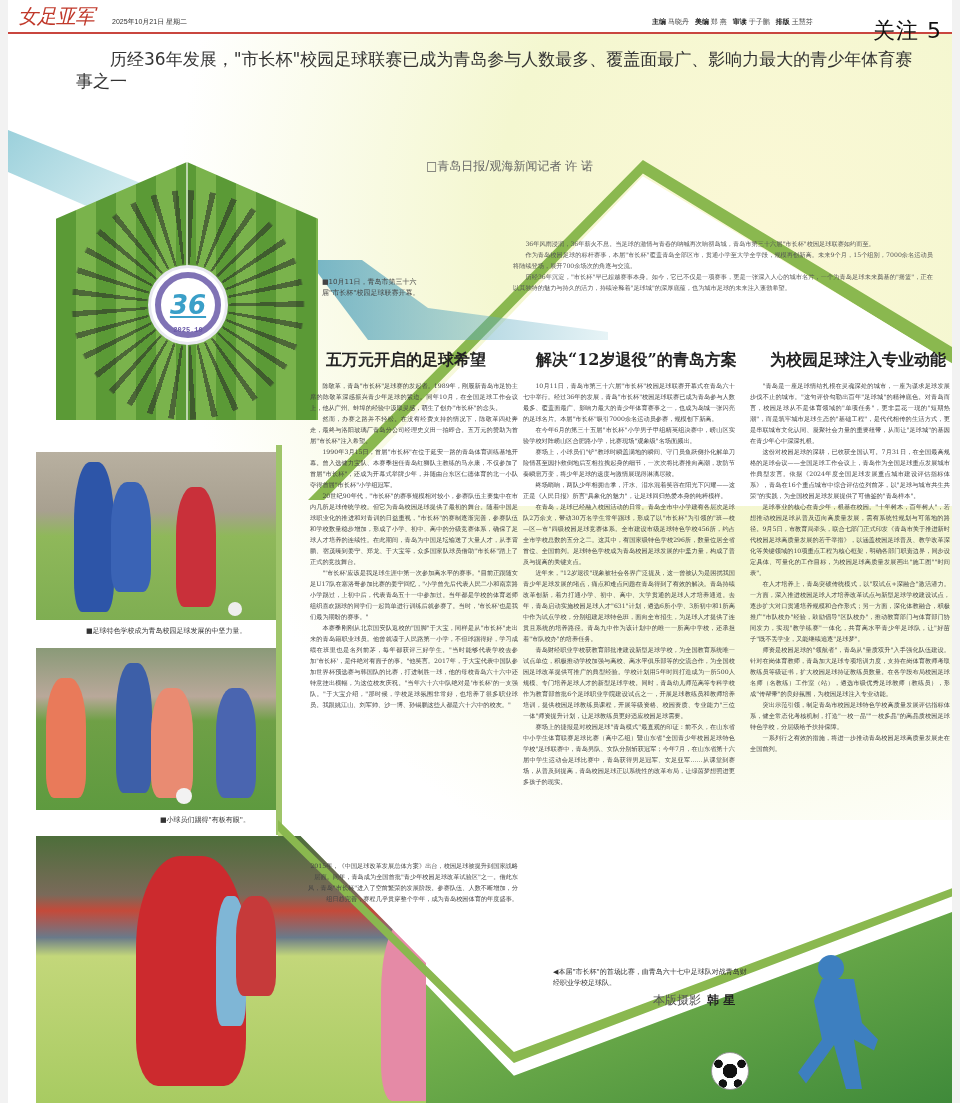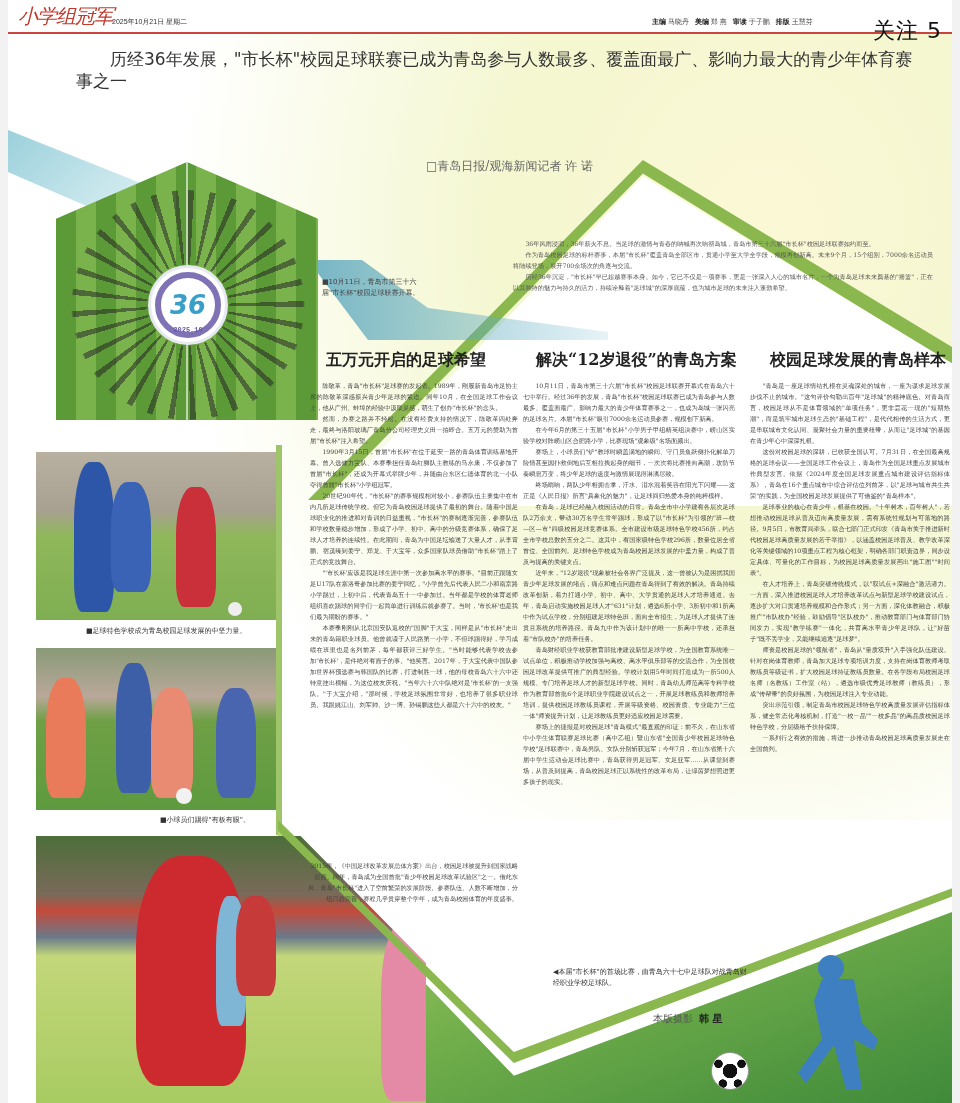--- a/index.html
+++ b/index.html
@@ -42,21 +42,21 @@
   
   .hex { position:absolute; left:48px; top:162px; width:262px; height:258px;
     background: repeating-linear-gradient(90deg, #5b9a36 0, #5b9a36 20px, #7ab34c 20px, #7ab34c 40px);
     clip-path: polygon(50% 0, 100% 22%, 100% 100%, 0 100%, 0 22%); }
   .hex-line { position:absolute; left:178px; top:162px; width:2px; height:258px; background:rgba(255,255,255,0.6); }
   .hex-people { position:absolute; left:60px; top:190px; width:240px; height:230px; border-radius:50%;
     background: repeating-conic-gradient(from 0deg, rgba(40,40,40,0.55) 0deg 3deg, rgba(0,0,0,0) 3deg 11deg);
     -webkit-mask: radial-gradient(circle, transparent 40px, #000 42px, #000 115px, transparent 117px);
     mask: radial-gradient(circle, transparent 40px, #000 42px, #000 115px, transparent 117px); }
   .emblem { position:absolute; left:140px; top:265px; width:80px; height:80px; border-radius:50%; background:#fff; border:3px solid #e8e8f0; display:flex; align-items:center; justify-content:center; }
-  .emblem .num { font-family:"DejaVu Sans", sans-serif; font-weight:bold; font-size:26px; color:#3a9fc8; font-style:italic; }
+  .emblem .num { font-family:"DejaVu Sans", sans-serif; font-weight:bold; font-size:26px; color:#3a9fc8; font-style:italic;text-decoration:underline; }
   .emblem .yr { position:absolute; bottom:8px; font-size:7px; color:#6a5aa8; font-weight:bold; font-family:Liberation Mono, monospace; }
   .emblem .ring { position:absolute; inset:4px; border-radius:50%; border:6px solid #6a5aa8; opacity:0.85; }
   .cap1 { position:absolute; left:314px; top:277px; width:100px; font-size:7px; line-height:11px; color:#444; font-family:"DejaVu Sans", sans-serif; }
 
   
   .photo { position:absolute; overflow:hidden; }
   .photo1 { left:28px; top:452px; width:240px; height:168px;
     background: linear-gradient(180deg, #b8b0a0 0%, #a8a090 35%, #8fb85a 50%, #7fae52 100%); }
   .photo2 { left:28px; top:648px; width:240px; height:162px;
     background: linear-gradient(180deg, #8a9a78 0%, #b9a89a 30%, #6fa046 45%, #5e9a3f 100%); }
@@ -78,42 +78,42 @@
   .kicker { position:absolute; left:780px; top:955px; width:110px; height:140px; }
   .kicker .head { position:absolute; left:30px; top:0; width:26px; height:26px; border-radius:50%; background:#3d7fc0; }
   .kicker .body { position:absolute; left:10px; top:24px; width:80px; height:110px; background:#3d7fc0;
     clip-path: polygon(30% 0, 70% 0, 80% 40%, 100% 55%, 95% 65%, 70% 55%, 80% 100%, 60% 100%, 45% 60%, 10% 95%, 0 85%, 30% 55%, 20% 20%); }
   .ball { position:absolute; left:703px; top:1052px; width:38px; height:38px; border-radius:50%;
     background: radial-gradient(circle at 50% 50%, #111 0 7px, #fff 7.5px 100%); border:1px solid #999; }
   .ball::after { content:""; position:absolute; inset:0; border-radius:50%;
     background: radial-gradient(circle at 18% 30%, #111 0 4px, transparent 4.5px), radial-gradient(circle at 82% 30%, #111 0 4px, transparent 4.5px), radial-gradient(circle at 30% 85%, #111 0 4px, transparent 4.5px), radial-gradient(circle at 72% 85%, #111 0 4px, transparent 4.5px); }
 
   .photo-cap { position:absolute; left:545px; top:967px; width:200px; font-size:7px; line-height:11px; color:#333; font-family:"DejaVu Sans", sans-serif; }
-  .photo-credit { position:absolute; left:645px; top:992px; font-size:10px; color:#555;margin-top:20px; }
+  .photo-credit { position:absolute; left:645px; top:992px; font-size:12px; color:#555; }
   .photo-credit b { color:#222; margin-left:6px; }
 
   
   .col-title { position:absolute; top:350px; font-family:"DejaVu Serif", serif; font-weight:bold; font-size:16px; color:#222; }
   .col { position:absolute; font-size:6.2px; line-height:11px; color:#444; text-align:justify; }
   .col p { text-indent:2em; }
   .col1 { left:302px; top:380px; width:208px; }
   .col2 { left:515px; top:380px; width:212px; }
   .col3 { left:742px; top:380px; width:200px; }
   .col1-tail { position:absolute; left:300px; top:860px; width:210px; font-size:6.2px; line-height:11px; color:#444; text-align:right; }
 </style>
 </head>
 <body>
 
 <div class="page">
 
   <div class="rays"></div>
   <div class="teal-band"></div>
 
   <div class="masthead">
-    <div class="logo">小学组冠军</div>
+    <div class="logo">女足亚军</div>
     <div class="date">2025年10月21日  星期二</div>
     <div class="credits">
       <b>主编</b> <span>马晓丹</span>
       <b>美编</b> <span>郑 燕</span>
       <b>审读</b> <span>于子鹏</span>
       <b>排版</b> <span>王慧芬</span>
     </div>
     <div class="section">关注 5</div>
   </div>
 
@@ -134,21 +134,21 @@
   <div class="hex-people"></div>
   <div class="emblem">
     <div class="ring"></div>
     <span class="num">36</span>
     <span class="yr">2025.10</span>
   </div>
   <div class="cap1">■10月11日，青岛市第三十六届"市长杯"校园足球联赛开幕。</div>
 
   <div class="col-title" style="left:318px;">五万元开启的足球希望</div>
   <div class="col-title" style="left:528px;">解决“12岁退役”的青岛方案</div>
-  <div class="col-title" style="left:762px;">校园足球发展的青岛样本</div>
+  <div class="col-title" style="left:762px;">为校园足球注入专业动能</div>
 
   <div class="col col1">
     <p>陈敬革，青岛"市长杯"足球赛的发起者。1989年，刚履新青岛市足协主席的陈敬革深感振兴青少年足球的紧迫。同年10月，在全国足球工作会议上，他从广州、蚌埠的经验中汲取灵感，萌生了创办"市长杯"的念头。</p>
     <p>然而，办赛之路并不轻松。在没有经费支持的情况下，陈敬革四处奔走，最终与洛阳玻璃厂青岛分公司经理史义田一拍即合。五万元的赞助为首届"市长杯"注入希望。</p>
     <p>1990年3月15日，首届"市长杯"在位于延安一路的青岛体育训练基地开幕。曾入选健力宝队、本赛季担任青岛红狮队主教练的马永康，不仅参加了首届"市长杯"，还成为开幕式举牌少年，并随由台东区仁德体育的北一小队夺得首届"市长杯"小学组冠军。</p>
     <p>20世纪90年代，"市长杯"的赛事规模相对较小，参赛队伍主要集中在市内几所足球传统学校。但它为青岛校园足球提供了最初的舞台。随着中国足球职业化的推进和对青训的日益重视，"市长杯"的赛制逐渐完善，参赛队伍和学校数量稳步增加，形成了小学、初中、高中的分级竞赛体系，确保了足球人才培养的连续性。在此期间，青岛为中国足坛输送了大量人才，从李霄鹏、宿茂臻到姜宁、郑龙、于大宝等，众多国家队球员借助"市长杯"踏上了正式的竞技舞台。</p>
     <p>"'市长杯'应该是我足球生涯中第一次参加高水平的赛事。"目前正跟随女足U17队在塞洛哥参加比赛的姜宁回忆，"小学曾先后代表人民二小和南京路小学踢过，上初中后，代表青岛五十一中参加过。当年都是学校的体育老师组织喜欢踢球的同学们一起简单进行训练后就参赛了。当时，'市长杯'也是我们最为期盼的赛事。"</p>
     <p>本赛季刚刚从北京国安队返校的"国脚"于大宝，同样是从"市长杯"走出来的青岛籍职业球员。他曾就读于人民路第一小学，不但球踢得好，学习成绩在班里也是名列前茅，每年都获评三好学生。"当时能够代表学校去参加'市长杯'，是件绝对有面子的事。"他笑言。2017年，于大宝代表中国队参加世界杯预选赛与韩国队的比赛，打进制胜一球，他的母校青岛六十六中还特意挂出横幅，为这位校友庆祝。"当年六十六中队绝对是'市长杯'的一支强队。"于大宝介绍，"那时候，学校足球氛围非常好，也培养了很多职业球员。我跟姚江山、刘军帅、沙一博、孙锡鹏这些人都是六十六中的校友。"</p>
   </div>
 

